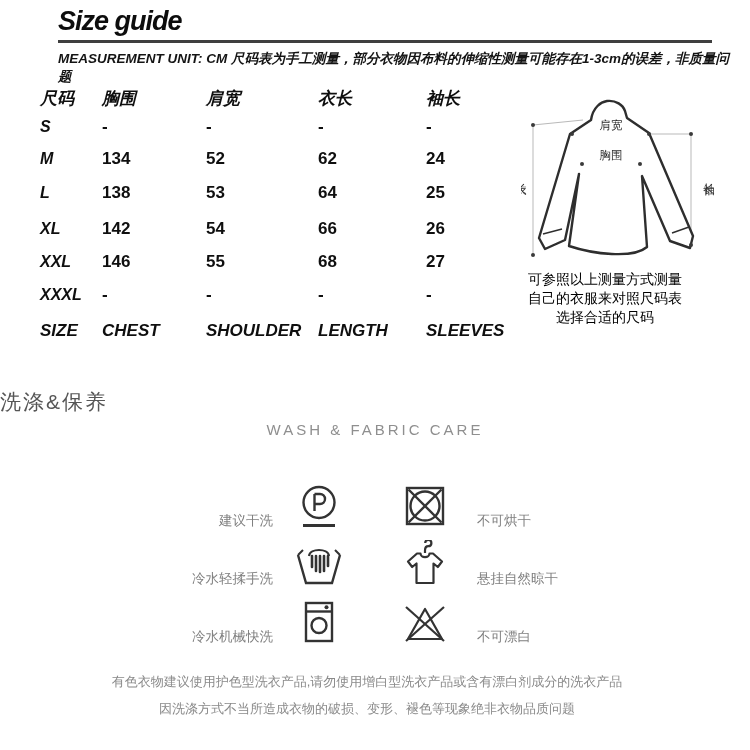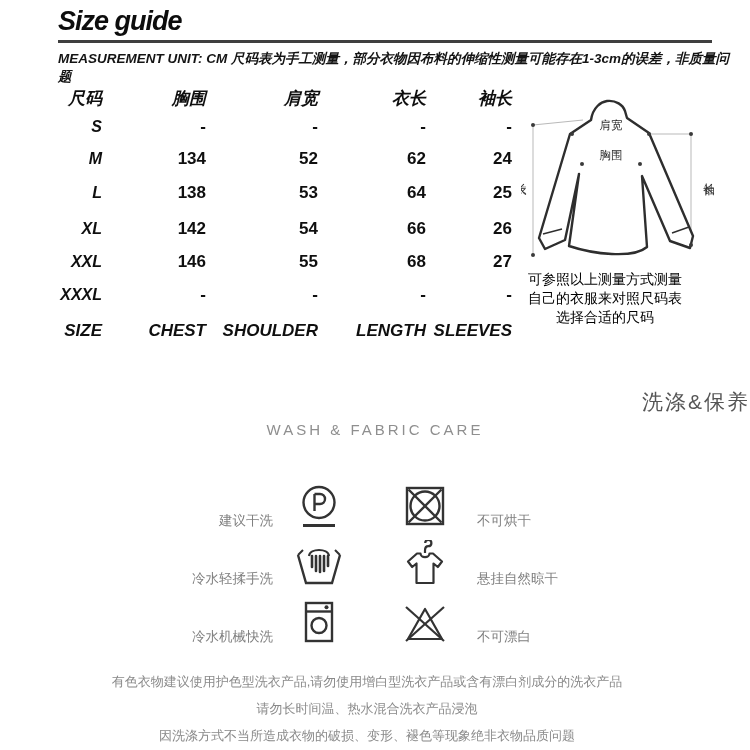--- a/index.html
+++ b/index.html
@@ -19,42 +19,42 @@
   .measure-note {
     position:absolute; left:58px; top:50px; width:680px;
     font-style:italic; font-weight:700; font-size:13.5px; color:#141414;
   }
   
   .size-table { position:absolute; left:40px; top:84px; width:472px; }
   .trow {
     display:grid; grid-template-columns:62px 104px 112px 108px 86px;
     align-items:center;
   }
-  .trow > div { text-align:right; }
+  .trow > div { text-align:left; }
   .r-head   { height:28px; }
   .r-s      { height:30px; }
   .r-m      { height:33px; }
   .r-l      { height:36px; }
   .r-xl     { height:35px; }
   .r-xxl    { height:32px; }
   .r-xxxl   { height:33px; }
   .r-size   { height:40px; }
   .th   { font-style:italic; font-weight:800; font-size:17px; color:#0f0f0f; }
   .lab  { font-style:italic; font-weight:800; font-size:16px; color:#0f0f0f; }
   .num  { font-weight:700; font-size:17px; color:#0f0f0f; }
   .ten  { font-style:italic; font-weight:800; font-size:17px; color:#0f0f0f; }
   
   .shirt-box { position:absolute; left:521px; top:90px; width:212px; height:176px; }
   .diagram-note {
     position:absolute; left:492px; top:270px; width:226px;
     text-align:center; font-size:14px; line-height:19px; font-weight:500; color:#000000;
   }
   
   .care-title-cn {
-    position:absolute; left:0; top:388px; width:750px; text-align:right;
+    position:absolute; left:0; top:388px; width:750px; text-align:left;
     font-size:21px; letter-spacing:2px; color:#565656;
   }
   .care-title-en {
     position:absolute; left:0; top:421px; width:750px; text-align:center;
     font-size:15px; letter-spacing:3px; color:#8f8f8f;
   }
   .care-row {
     position:absolute; left:0; width:750px; height:54px;
     display:flex; align-items:flex-end; justify-content:center;
   }
@@ -258,17 +258,16 @@
         <path d="M24,11 L7,41 H41 Z" stroke-linejoin="round"></path>
         <line x1="5" y1="9" x2="43" y2="43"></line>
         <line x1="43" y1="9" x2="5" y2="43"></line>
       </svg>
     </div>
     <div class="rlabel">不可漂白</div>
   </div>
 
   <div class="bottom-notes">
     <div>有色衣物建议使用护色型洗衣产品,请勿使用增白型洗衣产品或含有漂白剂成分的洗衣产品</div>
-    <div>请勿长时间温、热水混合洗衣产品浸泡</div>
     <div>因洗涤方式不当所造成衣物的破损、变形、褪色等现象绝非衣物品质问题</div>
   </div>
 
 </div>
 
 </body></html>

